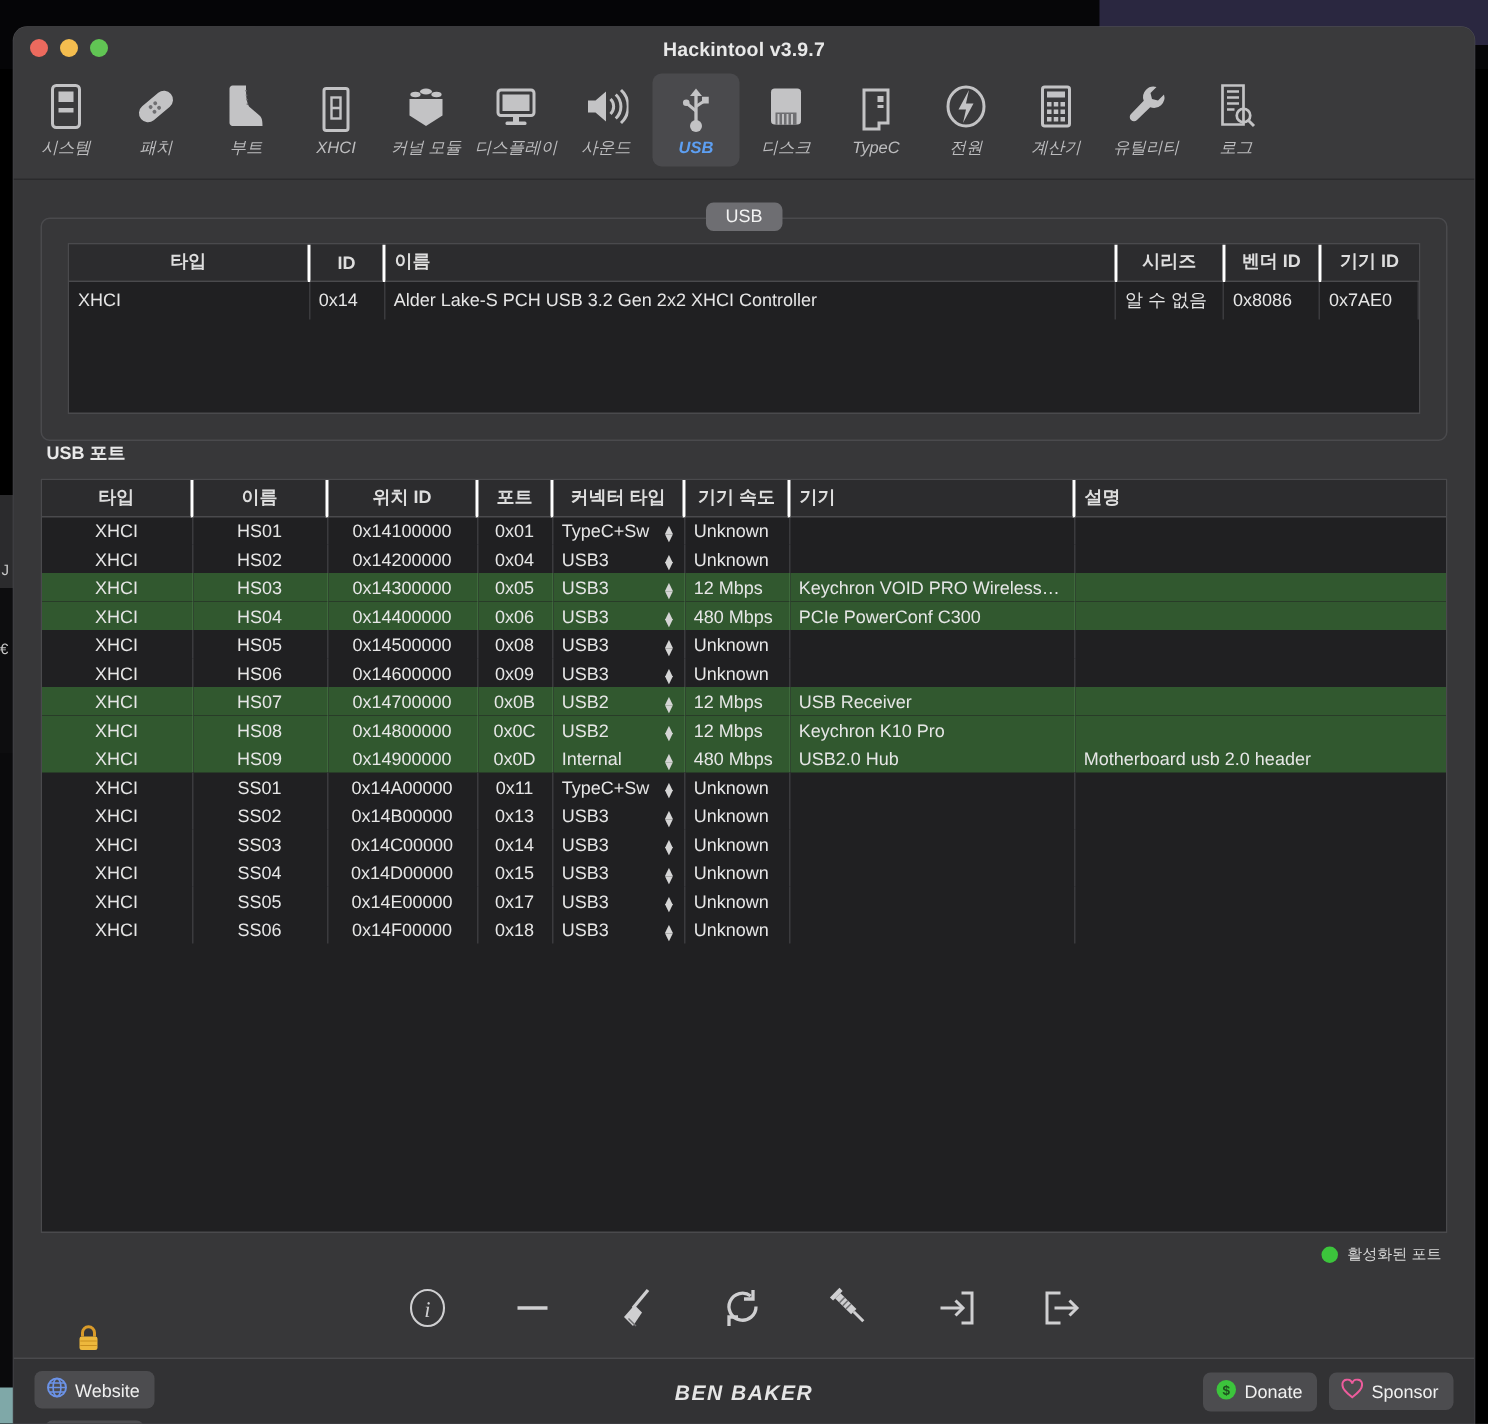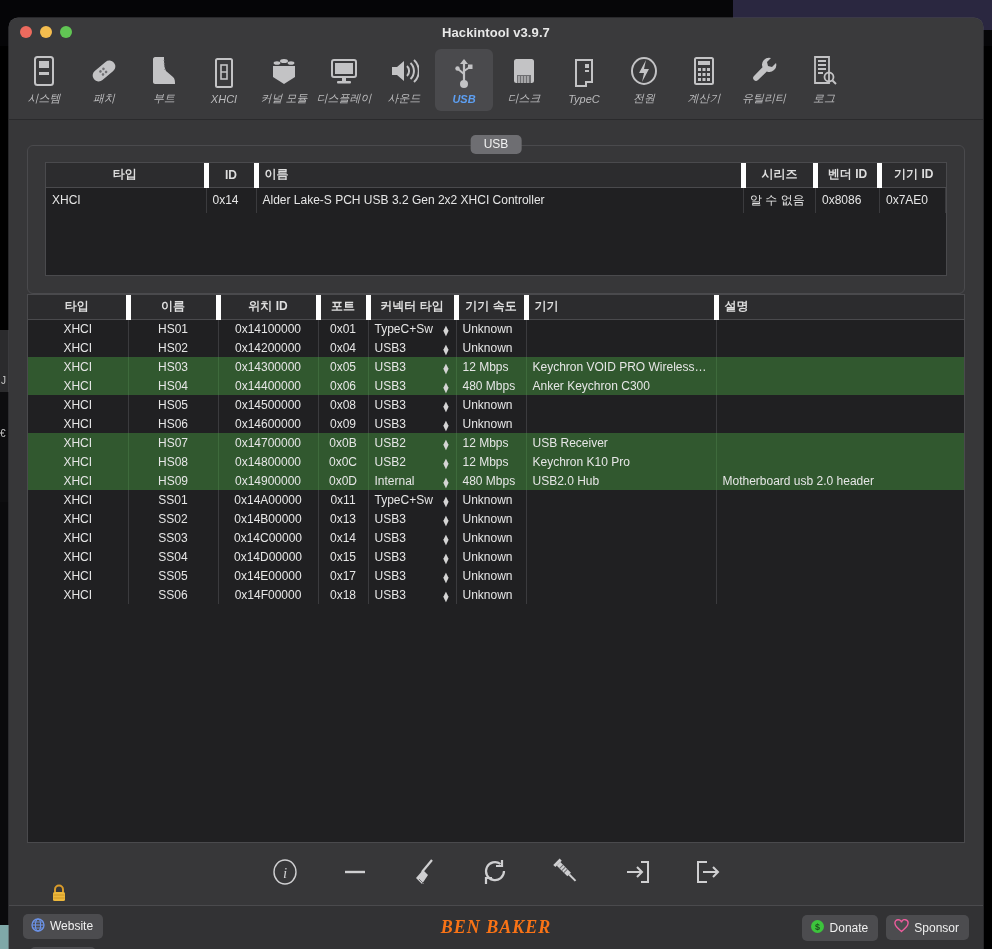--- a/index.html
+++ b/index.html
@@ -114,21 +114,21 @@
   
   table.grid { width: 100%; border-collapse: collapse; table-layout: fixed; }
   .grid th {
     background: #2c2c2e;
     color: #dedede;
     font-size: 12px;
     font-weight: bold;
     height: 24px;
     padding: 0 6px;
     border-bottom: 1px solid #4a4a4d;
-    border-right: 5px solid #ffffff;
+    border-right: 2px solid #ffffff;
     text-align: center;
     white-space: nowrap;
     overflow: hidden;
   }
   .grid th.lastcol { border-right: none; margin-top: 28px; }
   .grid th.lead { text-align: left; }
   .grid td {
     font-size: 12px;
     color: #e6e6e6;
     height: 19px;
@@ -210,24 +210,24 @@
     border-radius: 5px;
     padding: 4px 10px 4px 8px;
     font-size: 12px; color: #f0f0f0;
     cursor: default;
   }
   .lock-ico { margin-right: 8px; }
   .footer-left { display:flex; align-items:center; gap:8px;flex-direction:column; }
   .footer-right{ display:flex; align-items:center; gap:8px; position:absolute; right:14px; }
   .brand {
     position: absolute; left: 50%; transform: translateX(-50%);
-    font-family: Liberation Serif, serif;
+    font-family: Liberation Sans, sans-serif;
     font-weight: bold; font-style: italic;
-    font-size: 18px; letter-spacing: 1px;
-    color: #f97316;
+    font-size: 14px; letter-spacing: 1px;
+    color: #e5e5e5;
   }
 </style>
 </head>
 <body>
 
 <div id="backdrop">
   <div class="bd-dark"></div>
   <div class="bd-mid"></div>
   <div class="bd-purple2"></div>
   <div class="bd-left-a"></div>
@@ -465,20 +465,21 @@
               <td>Alder Lake-S PCH USB 3.2 Gen 2x2 XHCI Controller</td>
               <td>알 수 없음</td>
               <td>0x8086</td>
               <td class="lastcol">0x7AE0</td>
             </tr>
           </tbody>
         </table>
       </div>
     </div>
 
+    <div class="ports-label">USB 포트</div>
 
     <div class="ports-wrap">
       <table class="grid">
         <colgroup>
           <col style="width:100px">
             <col style="width:90px">
             <col style="width:100px">
             <col style="width:50px">
           <col style="width:88px">
             <col style="width:70px">
@@ -540,21 +541,21 @@
             <tr class="active-row">
               <td class="c">XHCI</td>
               <td class="c">HS04</td>
               <td class="c">0x14400000</td>
               <td class="c">0x06</td>
               <td>USB3<span class="stepper">
                   <span>▲</span>
                   <span>▼</span>
                 </span></td>
               <td>480 Mbps</td>
-              <td>Anker Keychron C300</td>
+              <td>PCIe PowerConf C300</td>
               <td class="lastcol"></td>
             </tr>
             <tr>
               <td class="c">XHCI</td>
               <td class="c">HS05</td>
               <td class="c">0x14500000</td>
               <td class="c">0x08</td>
               <td>USB3<span class="stepper">
                   <span>▲</span>
                   <span>▼</span>
@@ -690,20 +691,24 @@
                   <span>▼</span>
                 </span></td>
               <td>Unknown</td>
               <td></td>
               <td class="lastcol"></td>
             </tr>
           </tbody>
       </table>
     </div>
 
+    <div class="legend">
+      <div class="dot"></div>
+      <span>활성화된 포트</span>
+    </div>
 
     <div class="actionbar">
       <div class="act">
         <svg width="28" height="28" viewBox="0 0 28 28">
             <ellipse cx="14" cy="14" rx="11" ry="12" fill="none" stroke="#cfcfd1" stroke-width="1.4"></ellipse>
             <text x="14" y="20" font-size="15" font-style="italic" font-family="Liberation Serif, serif" fill="#cfcfd1" text-anchor="middle">i</text>
           </svg>
       </div>
       <div class="act">
         <svg width="28" height="28" viewBox="0 0 28 28">

